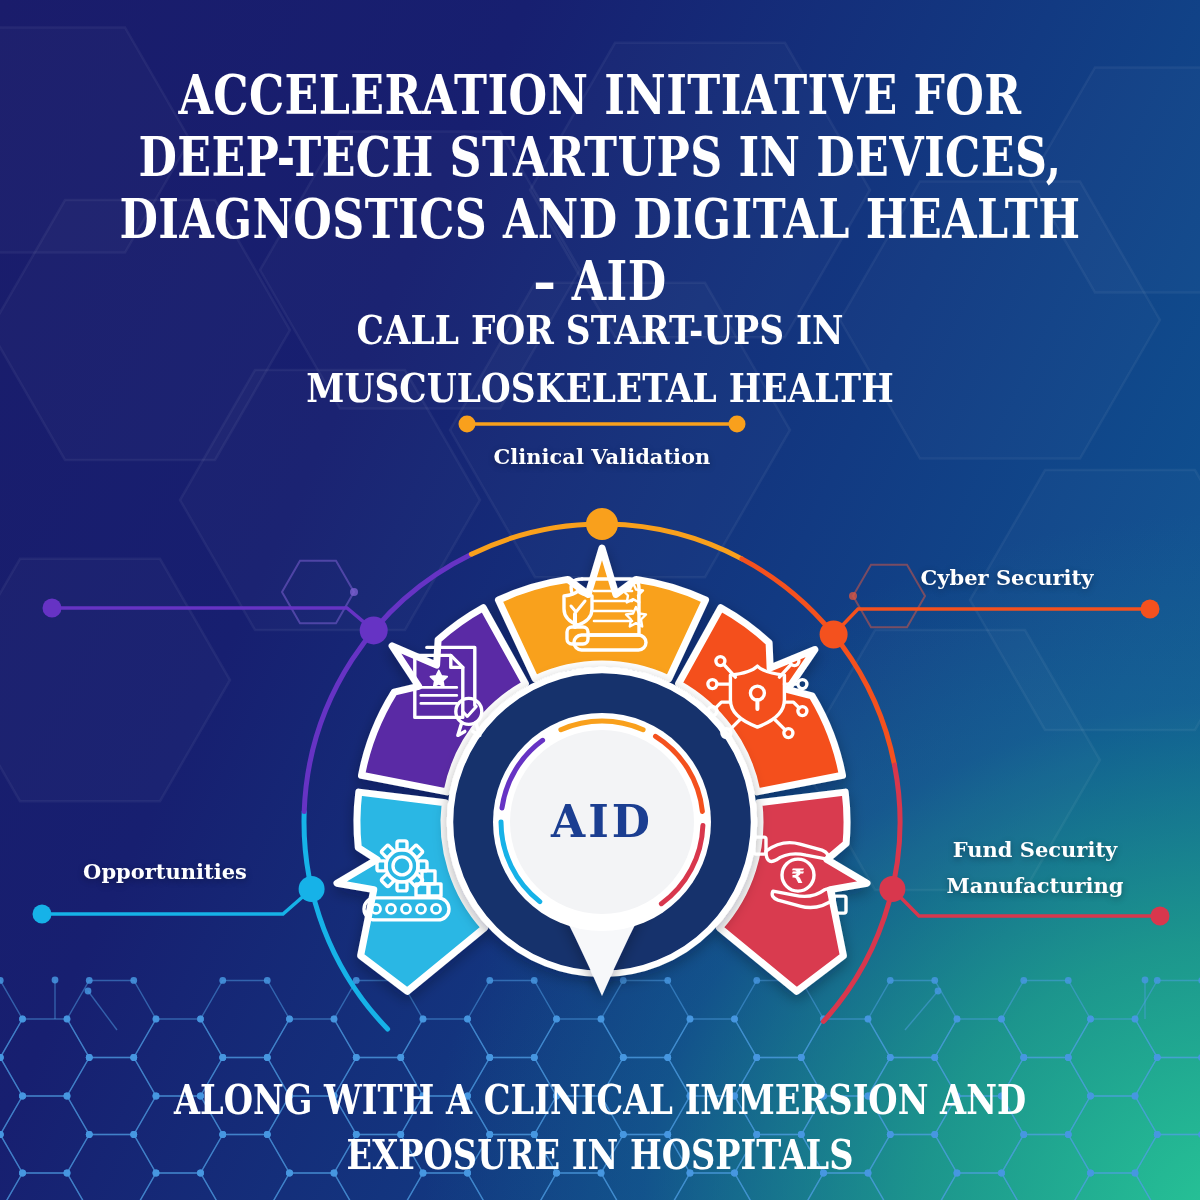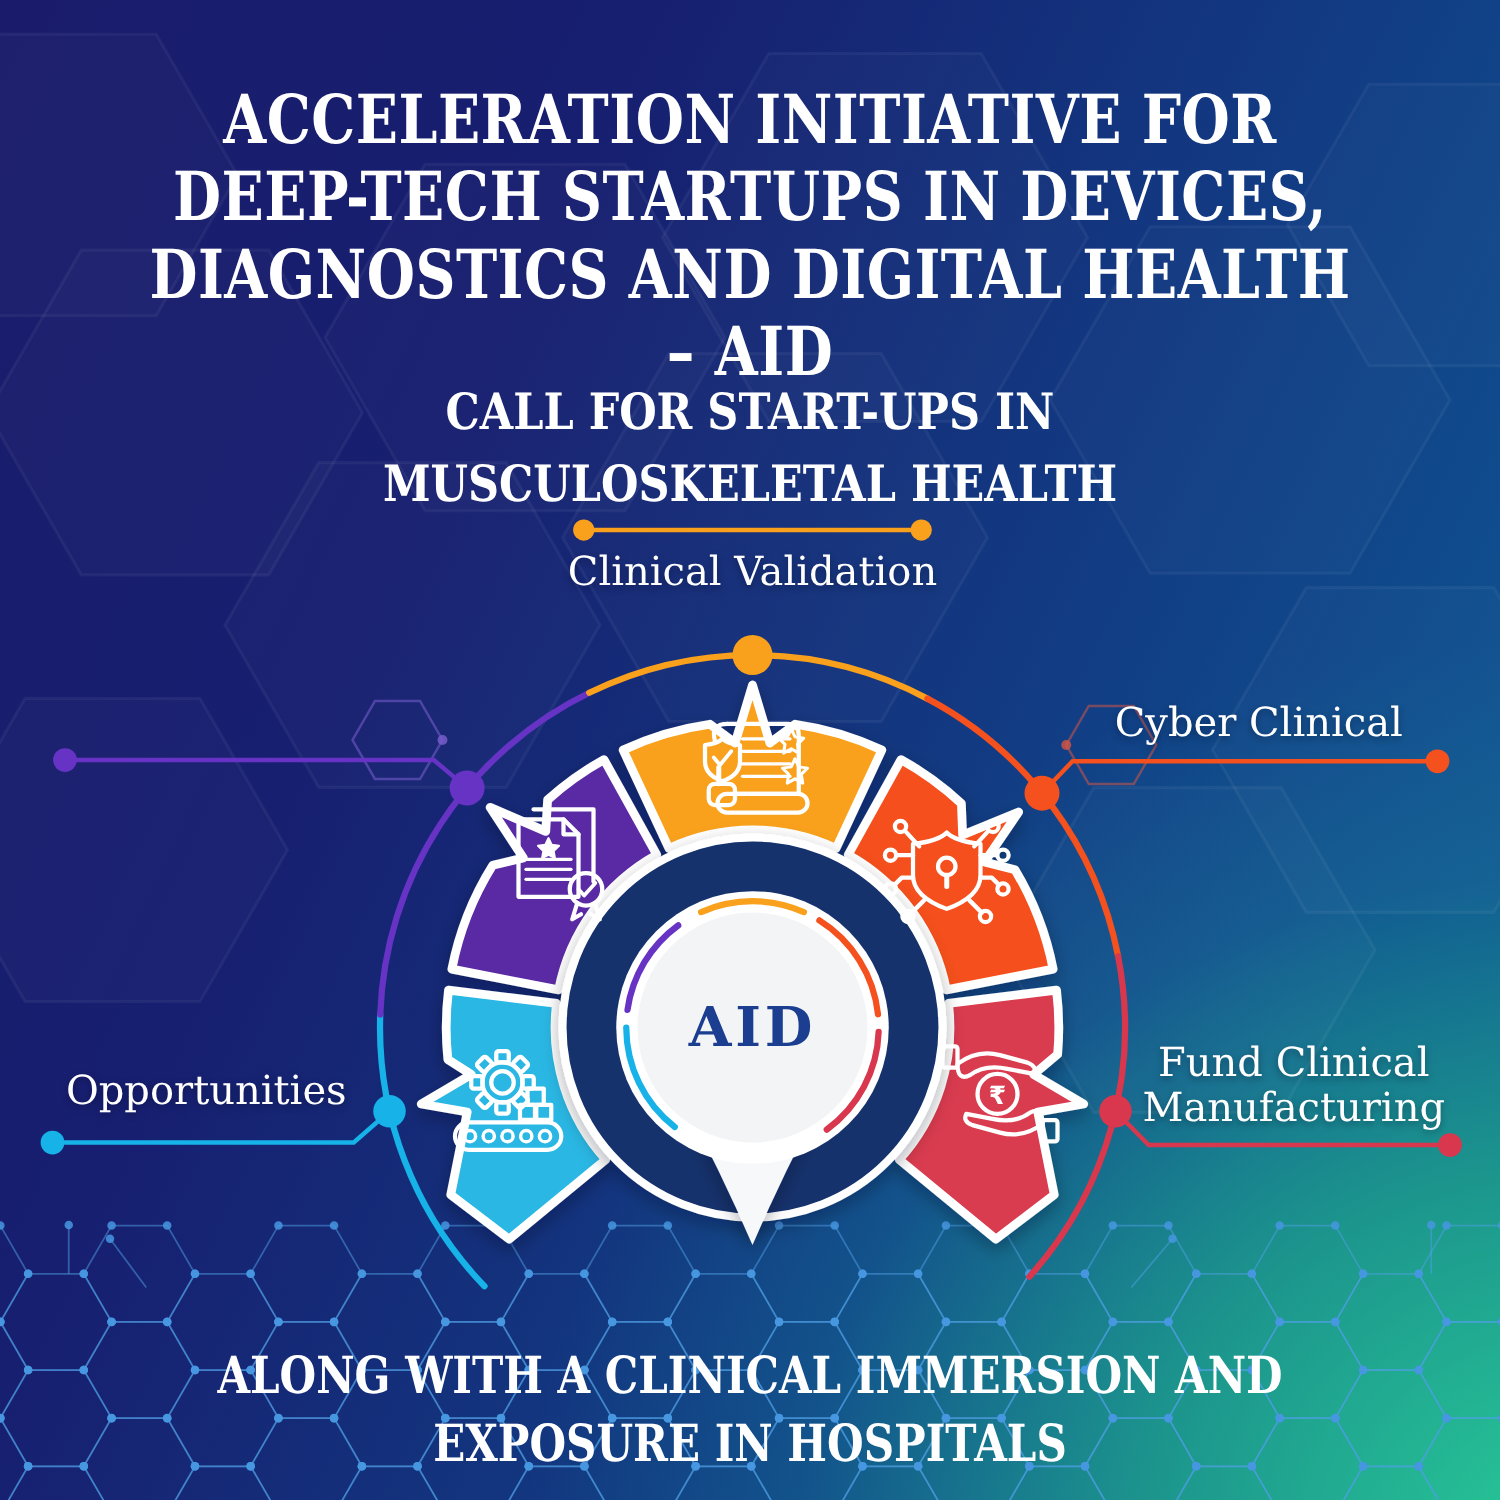--- a/index.html
+++ b/index.html
@@ -18,21 +18,21 @@
   }
   .subtitle{
     left:0;right:0;top:301px;font-weight:700;font-size:40px;line-height:58px;
     transform:scaleX(.86);
   }
   .footer{
     left:0;right:0;top:1073px;font-weight:700;font-size:41px;line-height:55px;
     transform:scaleX(.82);
   }
   .lbl{
-    font-weight:400;font-size:32px;line-height:36px;white-space:nowrap;
+    font-weight:700;font-size:21px;line-height:36px;white-space:nowrap;
     transform:translate(-50%,-50%);
     text-shadow:0 2px 6px rgba(0,0,20,.35);
   }
   .aid{
     left:602px;top:824px;transform:translate(-50%,-54%);
     font-weight:700;font-size:44px;letter-spacing:3px;
   }
 </style>
 </head>
 <body>
@@ -655,28 +655,28 @@
   </div>
 
   <div class="txt subtitle">
     <div>CALL FOR START-UPS IN</div>
     <div>MUSCULOSKELETAL HEALTH</div>
   </div>
 
   <div class="txt lbl" style="left:602px;top:457px">Clinical Validation</div>
 
 
-  <div class="txt lbl" style="left:1007px;top:578px">Cyber Clinical</div>
+  <div class="txt lbl" style="left:1007px;top:578px">Cyber Security</div>
 
   <div class="txt lbl" style="left:165px;top:872px">
     <div>Opportunities</div>
   </div>
 
   <div class="txt lbl" style="left:1035px;top:868px">
-    <div>Fund Clinical</div>
+    <div>Fund Security</div>
     <div>Manufacturing</div>
   </div>
 
   <div class="txt aid" id="aid-text" style="color: rgb(27, 62, 145);">AID</div>
 
   <div class="txt footer">
     <div>ALONG WITH A CLINICAL IMMERSION AND</div>
     <div>EXPOSURE IN HOSPITALS</div>
   </div>
 

